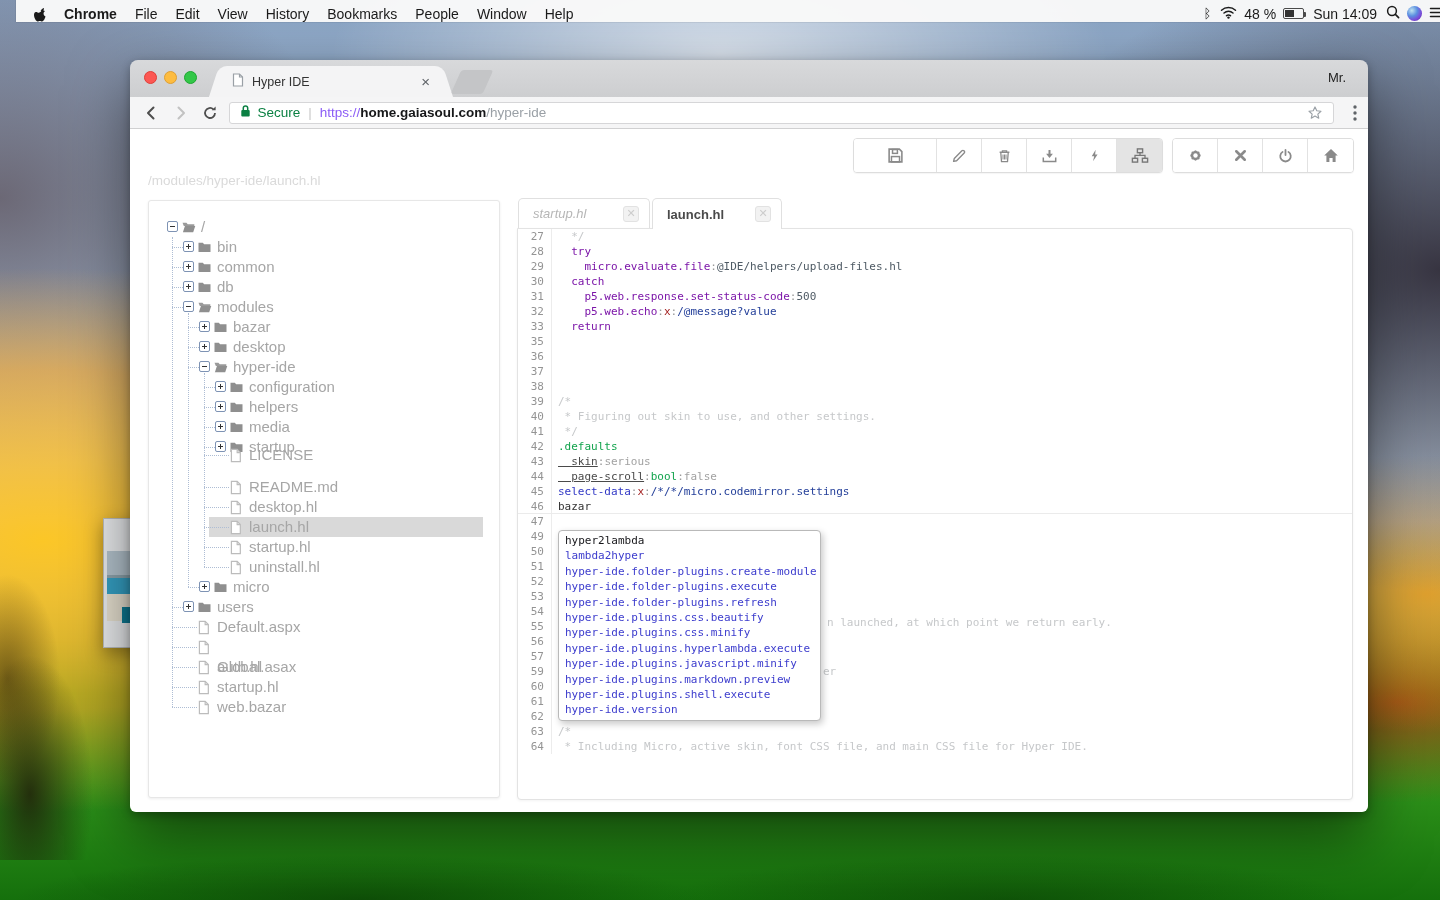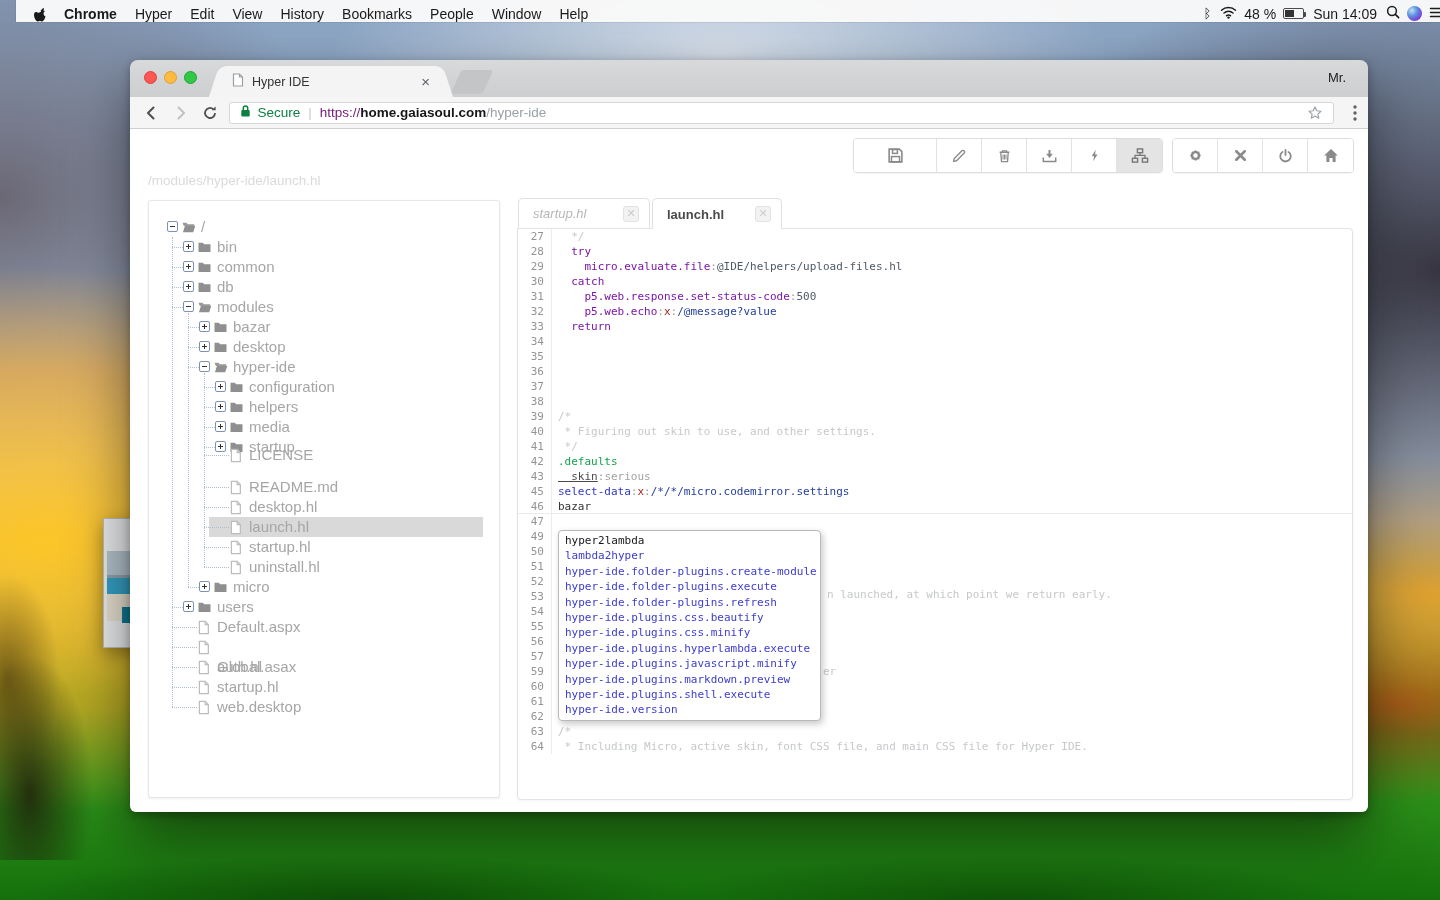--- a/index.html
+++ b/index.html
@@ -68,21 +68,21 @@
     transform:skewX(-24deg); border-radius:3px; }
   .profile-label { position:absolute; right:22px; top:10px; font-size:13px; color:#222; }
 
   .navbar { position:absolute; left:0; top:37px; width:100%; height:32px; background:#f5f5f6; border-bottom:1px solid #d0d0d1;
     display:flex; align-items:center; }
   .nav-ic { width:30px; display:flex; justify-content:center; align-items:center; }
   .urlbar { position:relative; margin-left:4px; width:1112px; height:22px; background:#fff; border:1px solid #d6d6d8;
     border-radius:3px; display:flex; align-items:center; padding:0 10px; font-size:13.5px; }
   .secure { color:#0b8043; margin:0 6px 0 6px; }
   .url-sep { color:#c9c9c9; margin:0 8px 0 2px; font-weight:100; }
-  .url-scheme { color:#701a75; }
+  .url-scheme { color:#8b5cf6; }
   .url-host { color:#161719; font-weight:bold; }
   .url-path { color:#9aa0a6; }
   .url-star { margin-left:auto; display:flex; align-items:center; }
   .nav-dots { margin-left:8px; width:26px; display:flex; justify-content:center; }
 
   .viewport { position:absolute; left:0; top:69px; width:100%; height:683px; background:#fff; border-radius:0 0 6px 6px; }
 
   
   .tgroup { position:absolute; top:9px; height:35px; display:flex; border:1px solid #ddd; border-radius:4px;
     background:#fff; box-shadow:0 1px 1px rgba(0,0,0,.04); overflow:hidden; }
@@ -157,21 +157,21 @@
   </div>
 
   <div class="menubar">
     <span class="apple">
       <svg width="13" height="15" viewBox="0 0 14 16">
           <path fill="#1a1a1a" d="M10.8 1c-.9.1-1.9.6-2.5 1.3-.5.6-1 1.6-.8 2.5 1 0 1.9-.5 2.5-1.2.5-.7.9-1.6.8-2.6zM7.8 5.3c-1.4 0-2 .8-2.9.8-.9 0-1.8-.8-2.9-.8C1 5.4 0 6.5 0 8.6c0 3.1 2.3 6.9 3.9 6.9.8 0 1.4-.6 2.4-.6 1 0 1.5.6 2.4.6 1.7 0 3.6-3.9 3.6-5.6-1.2-.5-2-1.5-2-2.8 0-1.1.6-2 1.4-2.5-.7-.9-1.8-1.2-2.4-1.2-1 0-1.8.6-2.5.6z"></path>
         </svg>
     </span>
     <nav class="mb-items">
         <span class="mb-item mb-app">Chrome</span>
-        <span class="mb-item">Hyper</span>
+        <span class="mb-item">File</span>
         <span class="mb-item">Edit</span>
         <span class="mb-item">View</span>
         <span class="mb-item">History</span>
         <span class="mb-item">Bookmarks</span>
         <span class="mb-item">People</span>
         <span class="mb-item">Window</span>
         <span class="mb-item">Help</span>
       </nav>
     <div class="mb-status">
       <span class="mb-bt">ᛒ</span>
@@ -655,21 +655,21 @@
               <span class="tlabel" style="left: 68px;">startup.hl</span>
             </div>
             <div class="tree-row" style="top: 496px;">
               <i class="stub" style="left: 23px; width: 25px;"></i>
               <span class="ticn" style="left: 48px;">
                 <svg width="13" height="15" viewBox="0 0 14 16">
                   <path d="M2.6 1.4h6.2l3.4 3.4v9.8H2.6z" fill="#fff" stroke="#bcbcbc" stroke-width="1.3"></path>
                   <path d="M8.8 1.4v3.4h3.4" fill="none" stroke="#bcbcbc" stroke-width="1.3"></path>
                 </svg>
               </span>
-              <span class="tlabel" style="left: 68px;">web.desktop</span>
+              <span class="tlabel" style="left: 68px;">web.bazar</span>
             </div>
           </div>
       </div>
 
       <div class="etab etab-startup">
         <span class="etab-label-inactive">startup.hl</span>
         <span class="etab-close">✕</span>
       </div>
       <div class="etab etab-launch">
         <span class="etab-label-active">launch.hl</span>
@@ -700,24 +700,20 @@
             </div>
             <div class="code-line">
               <span class="ln">32</span>
               <span class="lc"><span class="tok-k">    p5.web.echo</span><span class="tok-p">:</span><span class="tok-r">x</span><span class="tok-p">:</span><span class="tok-e">/@message?value</span></span>
             </div>
             <div class="code-line">
               <span class="ln">33</span>
               <span class="lc"><span class="tok-k">  return</span></span>
             </div>
             <div class="code-line">
-              <span class="ln">34</span>
-              <span class="lc"></span>
-            </div>
-            <div class="code-line">
               <span class="ln">35</span>
               <span class="lc"></span>
             </div>
             <div class="code-line">
               <span class="ln">36</span>
               <span class="lc"></span>
             </div>
             <div class="code-line">
               <span class="ln">37</span>
               <span class="lc"></span>
@@ -738,20 +734,24 @@
               <span class="ln">41</span>
               <span class="lc"><span class="tok-c"> */</span></span>
             </div>
             <div class="code-line">
               <span class="ln">42</span>
               <span class="lc"><span class="tok-g">.defaults</span></span>
             </div>
             <div class="code-line">
               <span class="ln">43</span>
               <span class="lc"><span class="tok-nm">  skin</span><span class="tok-p">:</span><span class="tok-vg">serious</span></span>
+            </div>
+            <div class="code-line">
+              <span class="ln">44</span>
+              <span class="lc"><span class="tok-nm">  page-scroll</span><span class="tok-p">:</span><span class="tok-g">bool</span><span class="tok-p">:</span><span class="tok-vg">false</span></span>
             </div>
             <div class="code-line">
               <span class="ln">45</span>
               <span class="lc"><span class="tok-b">select-data</span><span class="tok-p">:</span><span class="tok-r">x</span><span class="tok-p">:</span><span class="tok-e">/*/*/micro.codemirror.settings</span></span>
             </div>
             <div class="code-line active-line">
               <span class="ln">46</span>
               <span class="lc"><span class="tok-t">bazar</span></span>
             </div>
             <div class="code-line">
@@ -812,21 +812,21 @@
             </div>
             <div class="code-line">
               <span class="ln">63</span>
               <span class="lc"><span class="tok-c">/*</span></span>
             </div>
             <div class="code-line">
               <span class="ln">64</span>
               <span class="lc"><span class="tok-c"> * Including Micro, active skin, font CSS file, and main CSS file for Hyper IDE.</span></span>
             </div>
           </div>
-      <span class="frag tok-c" style="top: 358px; left: 309px;">n launched, at which point we return early.</span>
+      <span class="frag tok-c" style="top: 386px; left: 309px;">n launched, at which point we return early.</span>
           <span class="frag tok-c" style="top: 435px; left: 305px;">er</span>
         </div>
 
       <div class="hint-box">
           <div class="hint hint-active">hyper2lambda</div>
           <div class="hint">lambda2hyper</div>
           <div class="hint">hyper-ide.folder-plugins.create-module</div>
           <div class="hint">hyper-ide.folder-plugins.execute</div>
           <div class="hint">hyper-ide.folder-plugins.refresh</div>
           <div class="hint">hyper-ide.plugins.css.beautify</div>

